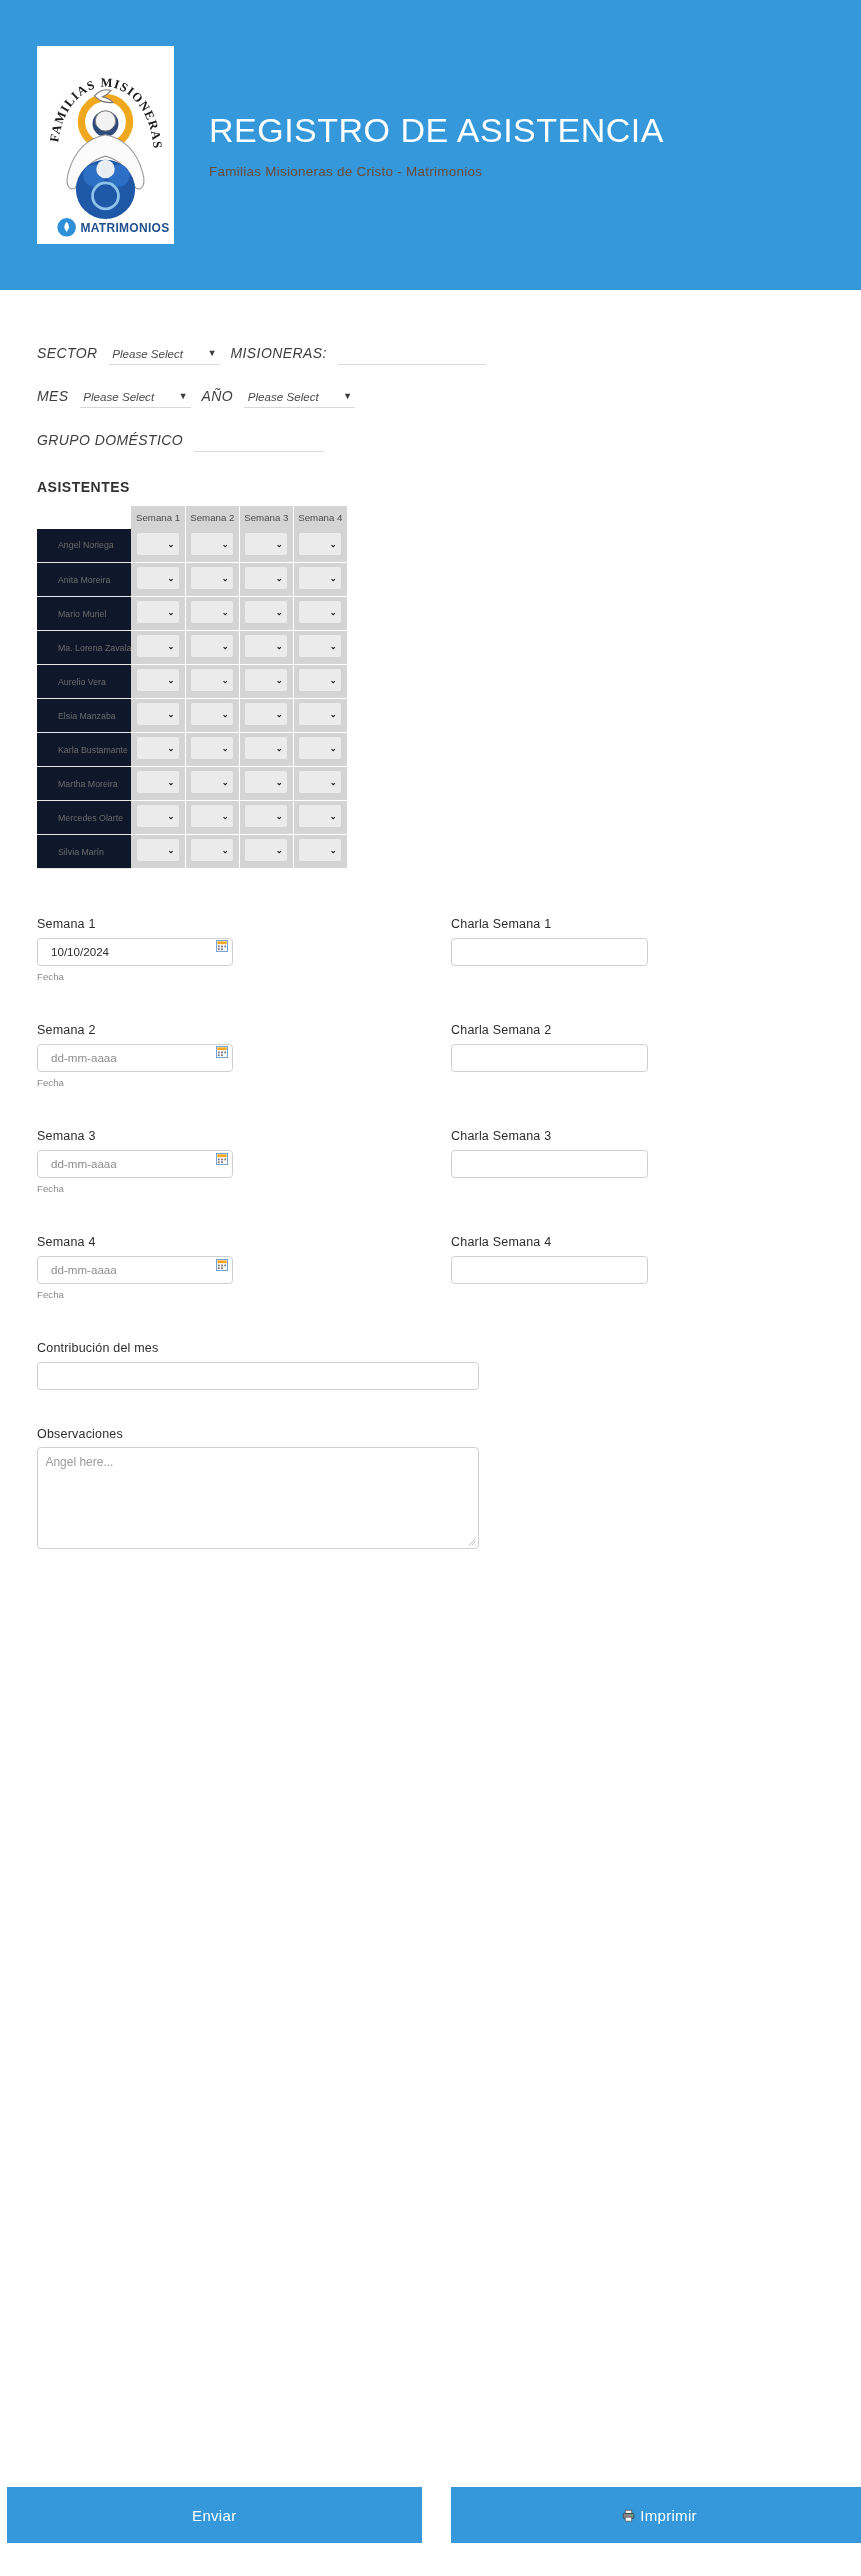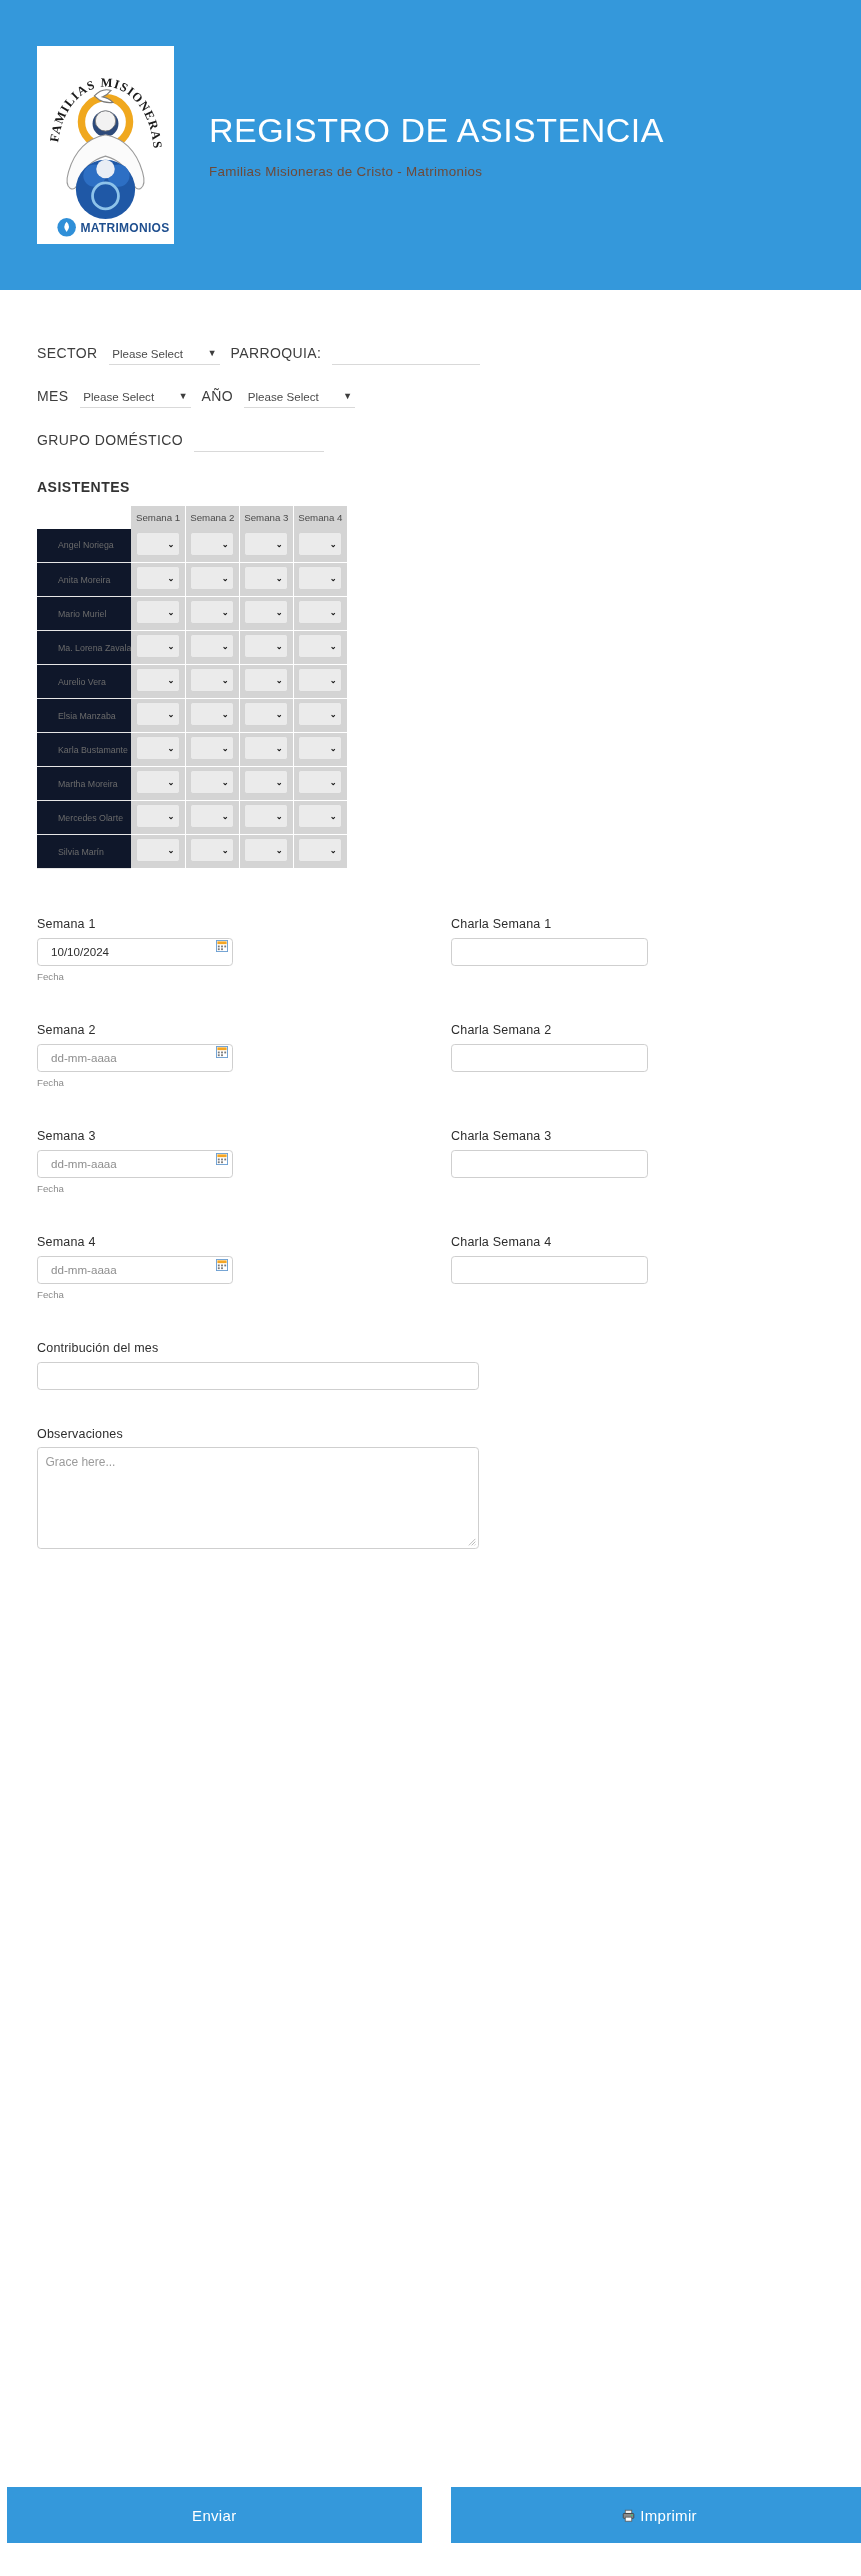--- a/index.html
+++ b/index.html
@@ -44,21 +44,21 @@
   .header-sub {
     margin-top: 13px;
     font-size: 13.4px;
     color: #6d4a3a;
     letter-spacing: 0.3px;
   }
 
   
   .body-wrap { padding: 0 37px; }
 
-  .meta { margin-top: 43px; }
+  .meta { margin-top: 43px; font-style: italic; }
   .meta-row {
     display: flex;
     align-items: flex-end;
     margin-bottom: 12px;
     min-height: 31.5px;
   }
   .meta-label {
     font-size: 14px;
     color: #3d3d3d;
     letter-spacing: 0.4px;
@@ -309,21 +309,21 @@
   <div class="body-wrap">
 
     <div class="meta">
 
       <div class="meta-row">
         <span class="meta-label">SECTOR</span>
         <span class="sel">
           <span>Please Select</span>
           <span class="caret">▼</span>
         </span>
-        <span class="meta-label">PARROQUIA:</span>
+        <span class="meta-label">MISIONERAS:</span>
         <span class="underline u-parroquia"></span>
       </div>
 
       <div class="meta-row">
         <span class="meta-label">MES</span>
         <span class="sel">
           <span>Please Select</span>
           <span class="caret">▼</span>
         </span>
         <span class="meta-label">AÑO</span>
@@ -524,21 +524,21 @@
       </div>
 
     <div class="full-block">
       <div class="fld-label">Contribución del mes</div>
       <div class="wide-input" placeholder=""></div>
     </div>
 
     <div class="full-block">
       <div class="fld-label">Observaciones</div>
       <div class="ta">
-        <span>Grace here...</span>
+        <span>Angel here...</span>
         <svg class="grip" viewBox="0 0 10 10">
           <path d="M9 2 L2 9 M9 5 L5 9 M9 8 L8 9" stroke="#b5b5b5" stroke-width="1" fill="none"></path>
         </svg>
       </div>
     </div>
 
   </div>
 
   <div class="btn-bar">
     <div class="btn btn-enviar">

